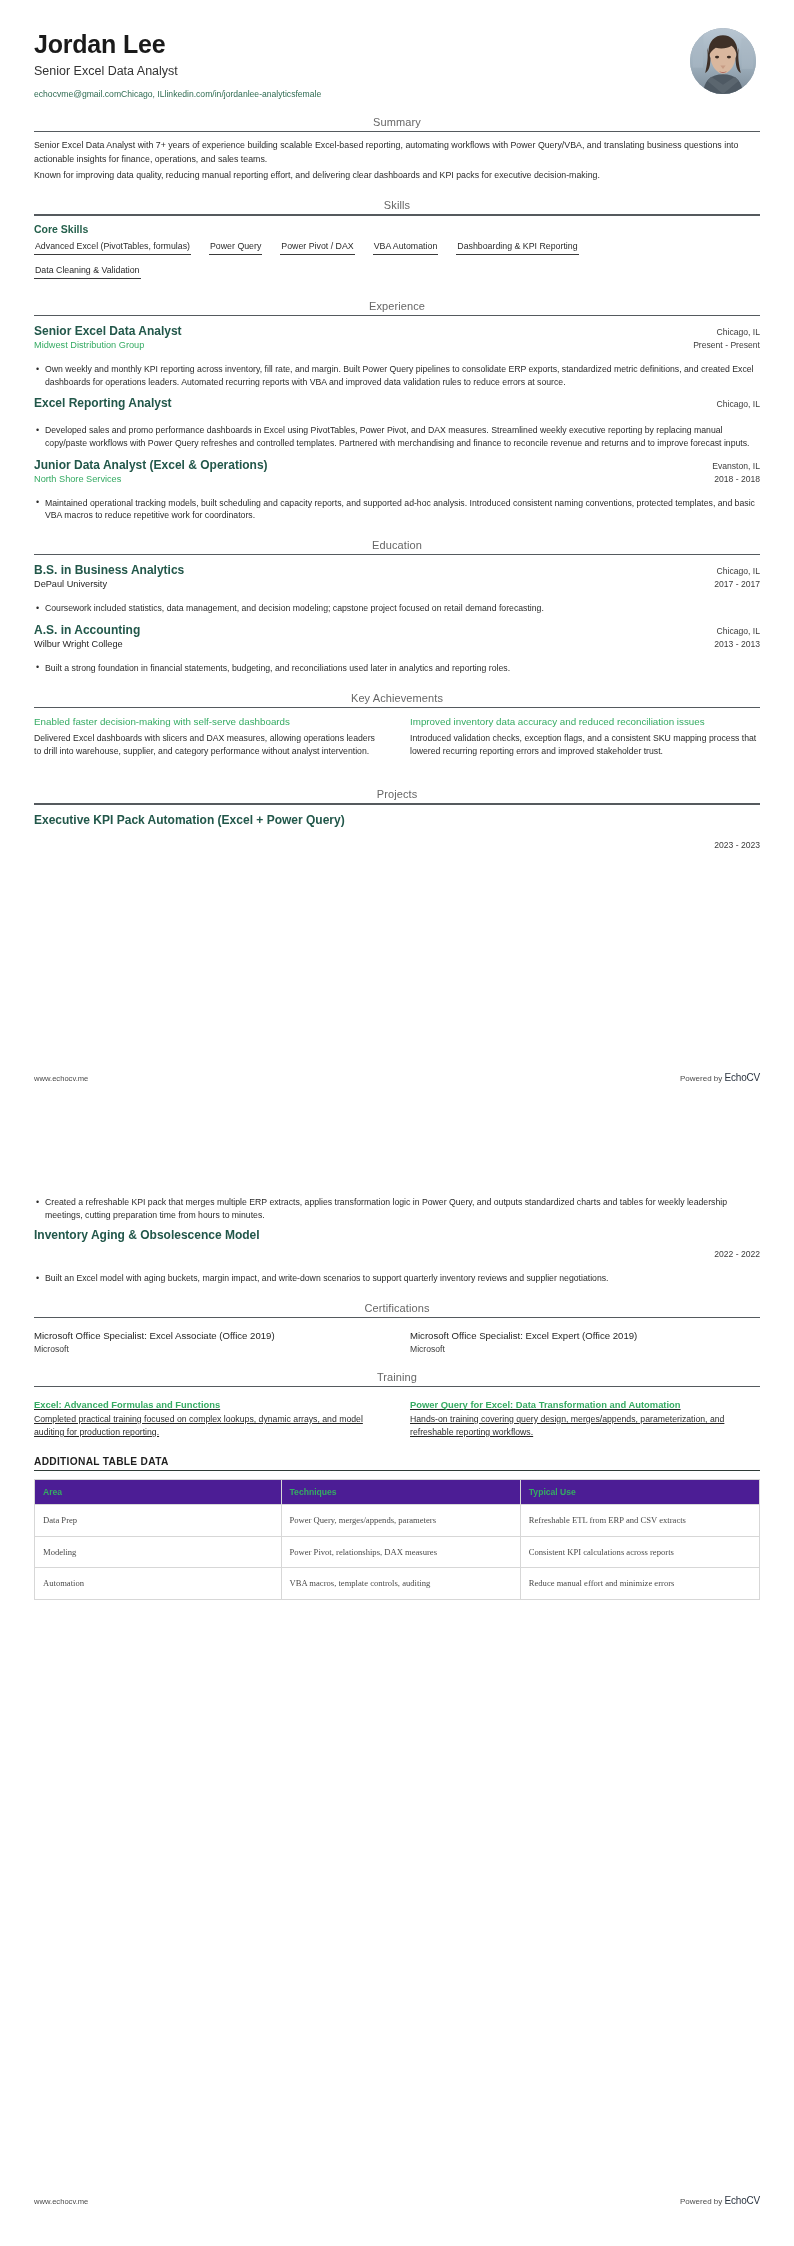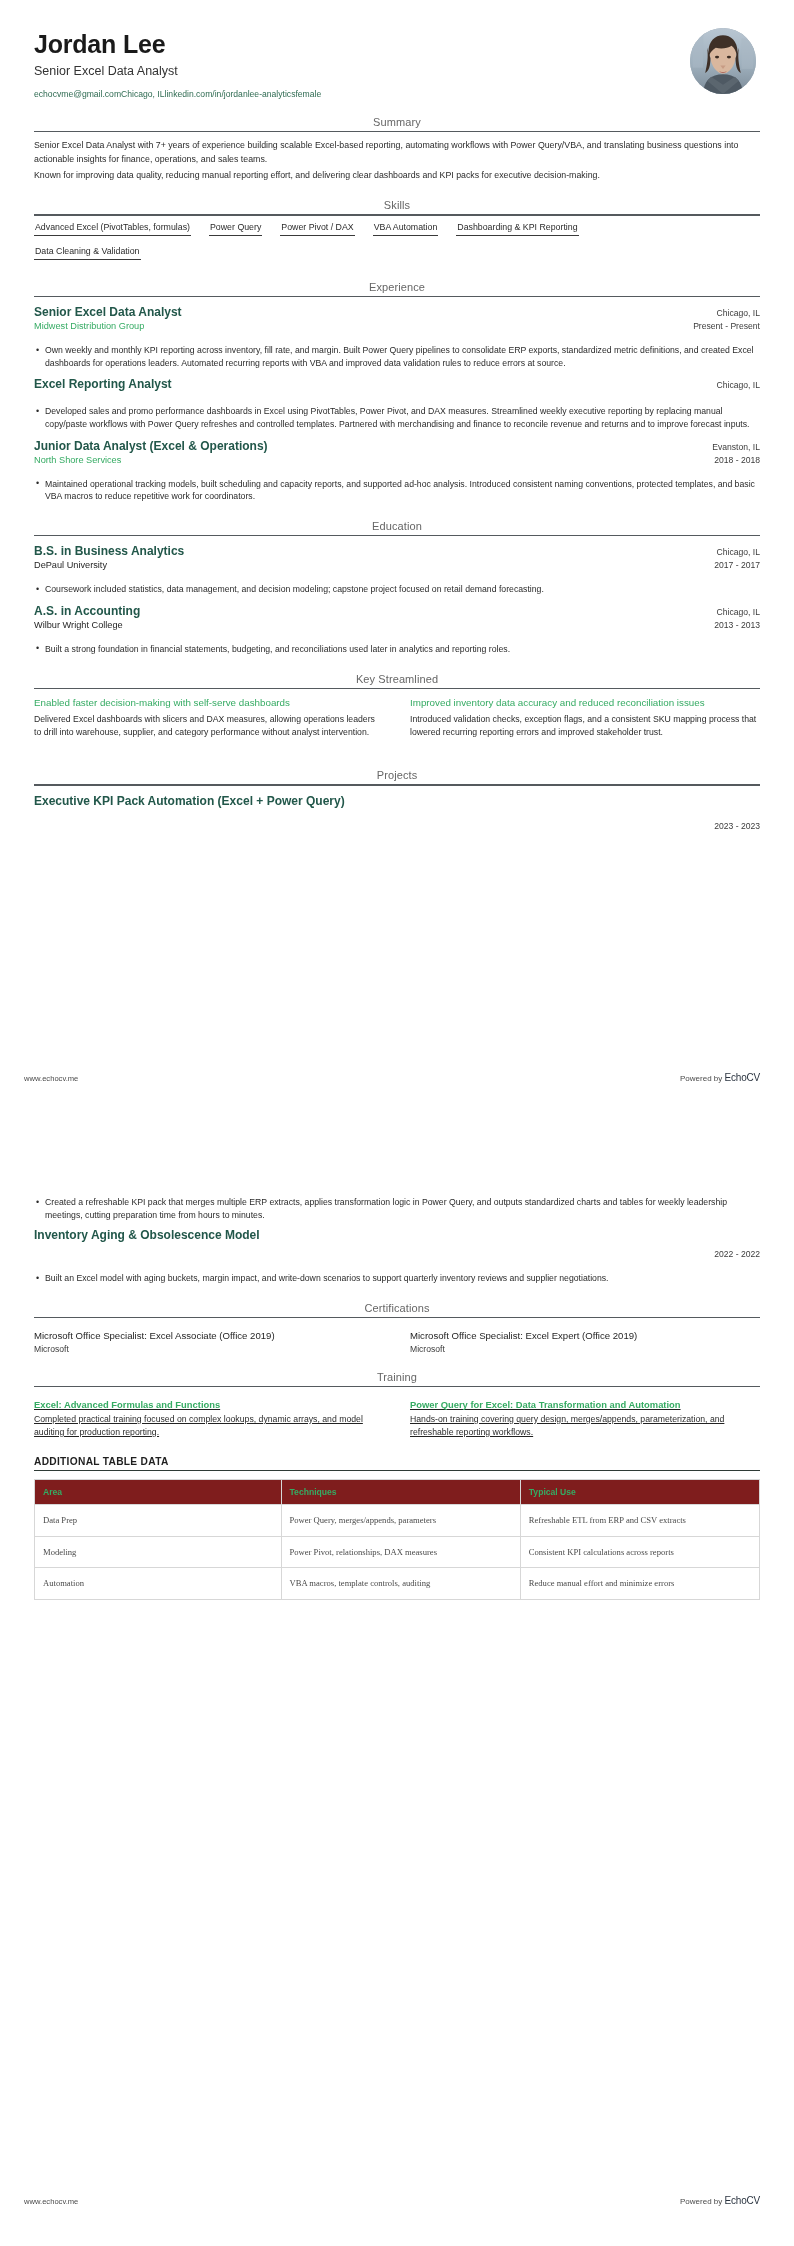--- a/index.html
+++ b/index.html
@@ -157,21 +157,21 @@
     padding-bottom: 3px;
   }
   .table-rule { height: 1.6px; background: #2f3b36; width: 100%; }
   table.data {
     width: 100%;
     border-collapse: collapse;
     margin-top: 8px;
     table-layout: fixed;
   }
   table.data th {
-    background: #7f1d1d;
+    background: #4c1d95;
     border: 1px solid #d7d7d7;
     text-align: left;
     font-size: 8.6px;
     font-weight: bold;
     color: #35ab63;
     padding: 7px 8px;
   }
   table.data td {
     border: 1px solid #d7d7d7;
     font-size: 8.6px;
@@ -181,21 +181,21 @@
     vertical-align: middle;
     font-family: Liberation Serif, serif;
   }
   table.data col.c1 { width: 34%; }
   table.data col.c2 { width: 33%; }
   table.data col.c3 { width: 33%; }
 
   
   .pg-footer {
     position: absolute;
-    left: 24px;
+    left: 34px;
     right: 34px;
     bottom: 40px;
     display: flex;
     justify-content: space-between;
     align-items: baseline;
   }
   .foot-url { font-size: 7.6px; color: #4a4a4a; }
   .foot-brand { font-size: 8px; color: #4a4a4a; }
   .foot-brand b { font-size: 10px; color: #2b3440; font-weight: 400; letter-spacing: -0.2px; }
 </style>
@@ -246,20 +246,21 @@
     <div class="sec-rule"></div>
     <div style="margin-top:7px">
       <div style="font-size:8.8px;line-height:1.5;color:#2b2b2b">Senior Excel Data Analyst with 7+ years of experience building scalable Excel-based reporting, automating workflows with Power Query/VBA, and translating business questions into actionable insights for finance, operations, and sales teams.</div>
       <div style="font-size:8.8px;line-height:1.5;color:#2b2b2b;margin-top:3px">Known for improving data quality, reducing manual reporting effort, and delivering clear dashboards and KPI packs for executive decision-making.</div>
     </div>
   </div>
 
   <div class="section">
     <div class="sec-title">Skills</div>
     <div class="sec-rule"></div>
+    <div class="sub-title">Core Skills</div>
     <div class="skill-row">
       <span class="skill">Advanced Excel (PivotTables, formulas)</span>
       <span class="skill">Power Query</span>
       <span class="skill">Power Pivot / DAX</span>
       <span class="skill">VBA Automation</span>
       <span class="skill">Dashboarding &amp; KPI Reporting</span>
     </div>
     <div class="skill-row">
       <span class="skill">Data Cleaning &amp; Validation</span>
     </div>
@@ -335,21 +336,21 @@
         <div class="entry-org plain">Wilbur Wright College</div>
         <div class="entry-date">2013 - 2013</div>
       </div>
       <ul class="bullets">
         <li>Built a strong foundation in financial statements, budgeting, and reconciliations used later in analytics and reporting roles.</li>
       </ul>
     </div>
   </div>
 
   <div class="section">
-    <div class="sec-title">Key Streamlined</div>
+    <div class="sec-title">Key Achievements</div>
     <div class="sec-rule"></div>
     <div class="two-col">
       <div class="col">
         <div class="ach">
           <div class="ach-title">Enabled faster decision-making with self-serve dashboards</div>
           <div class="ach-body">Delivered Excel dashboards with slicers and DAX measures, allowing operations leaders to drill into warehouse, supplier, and category performance without analyst intervention.</div>
         </div>
       </div>
       <div class="col">
         <div class="ach">

